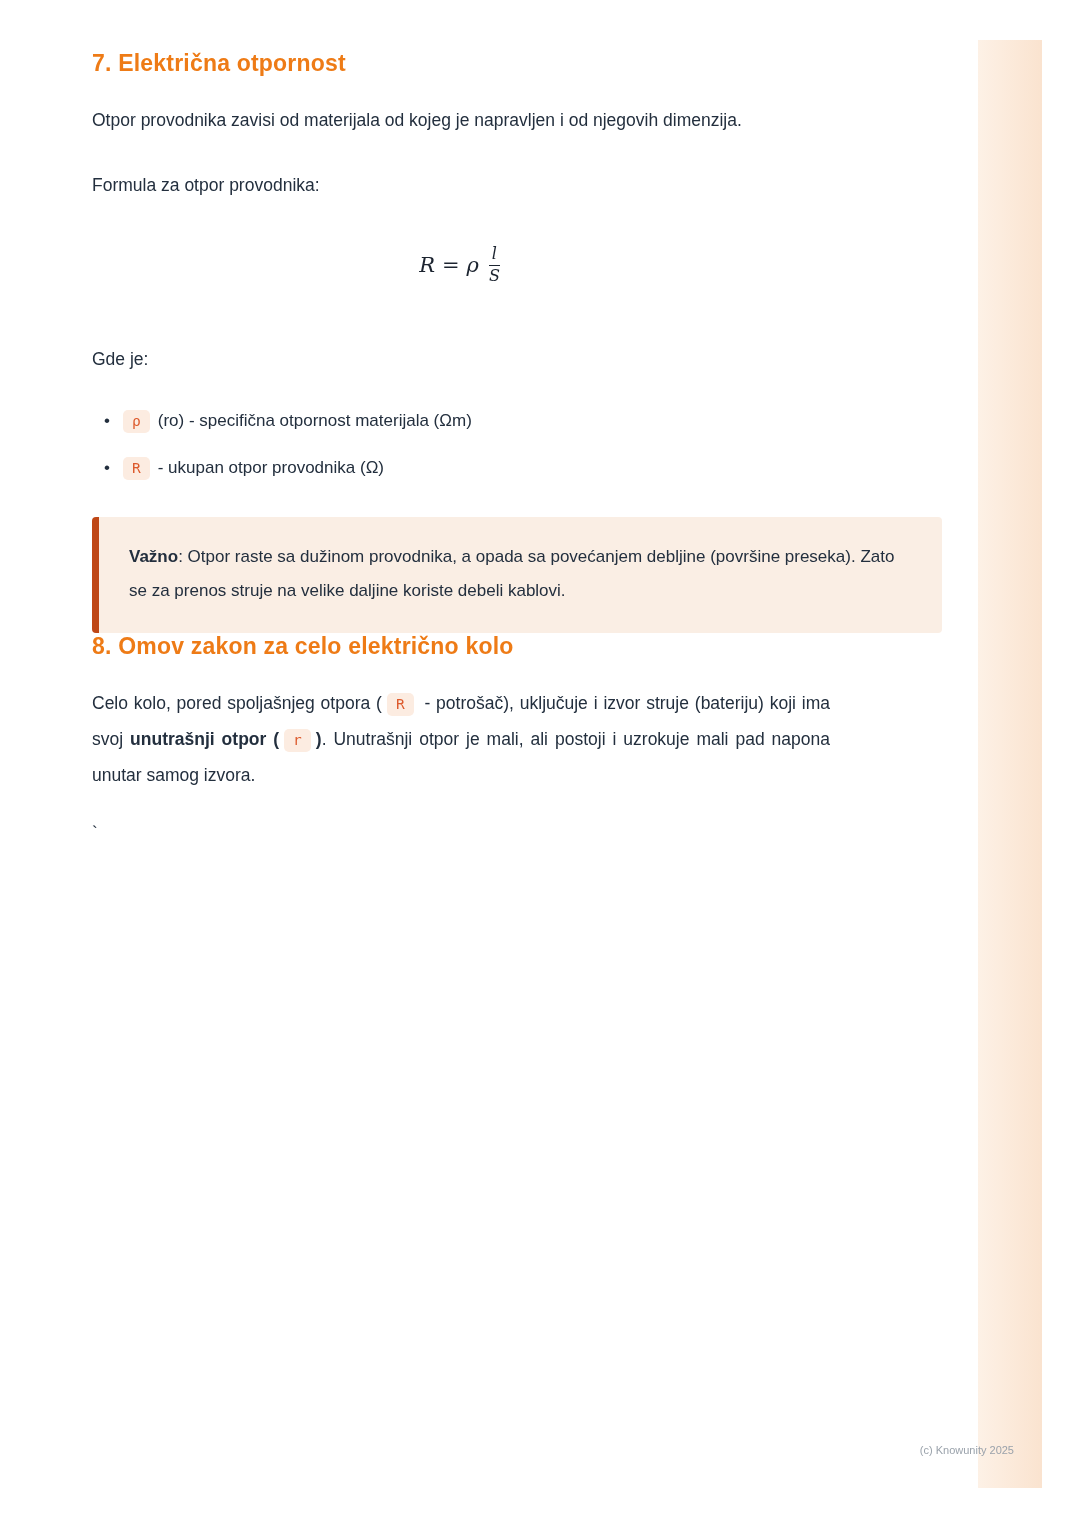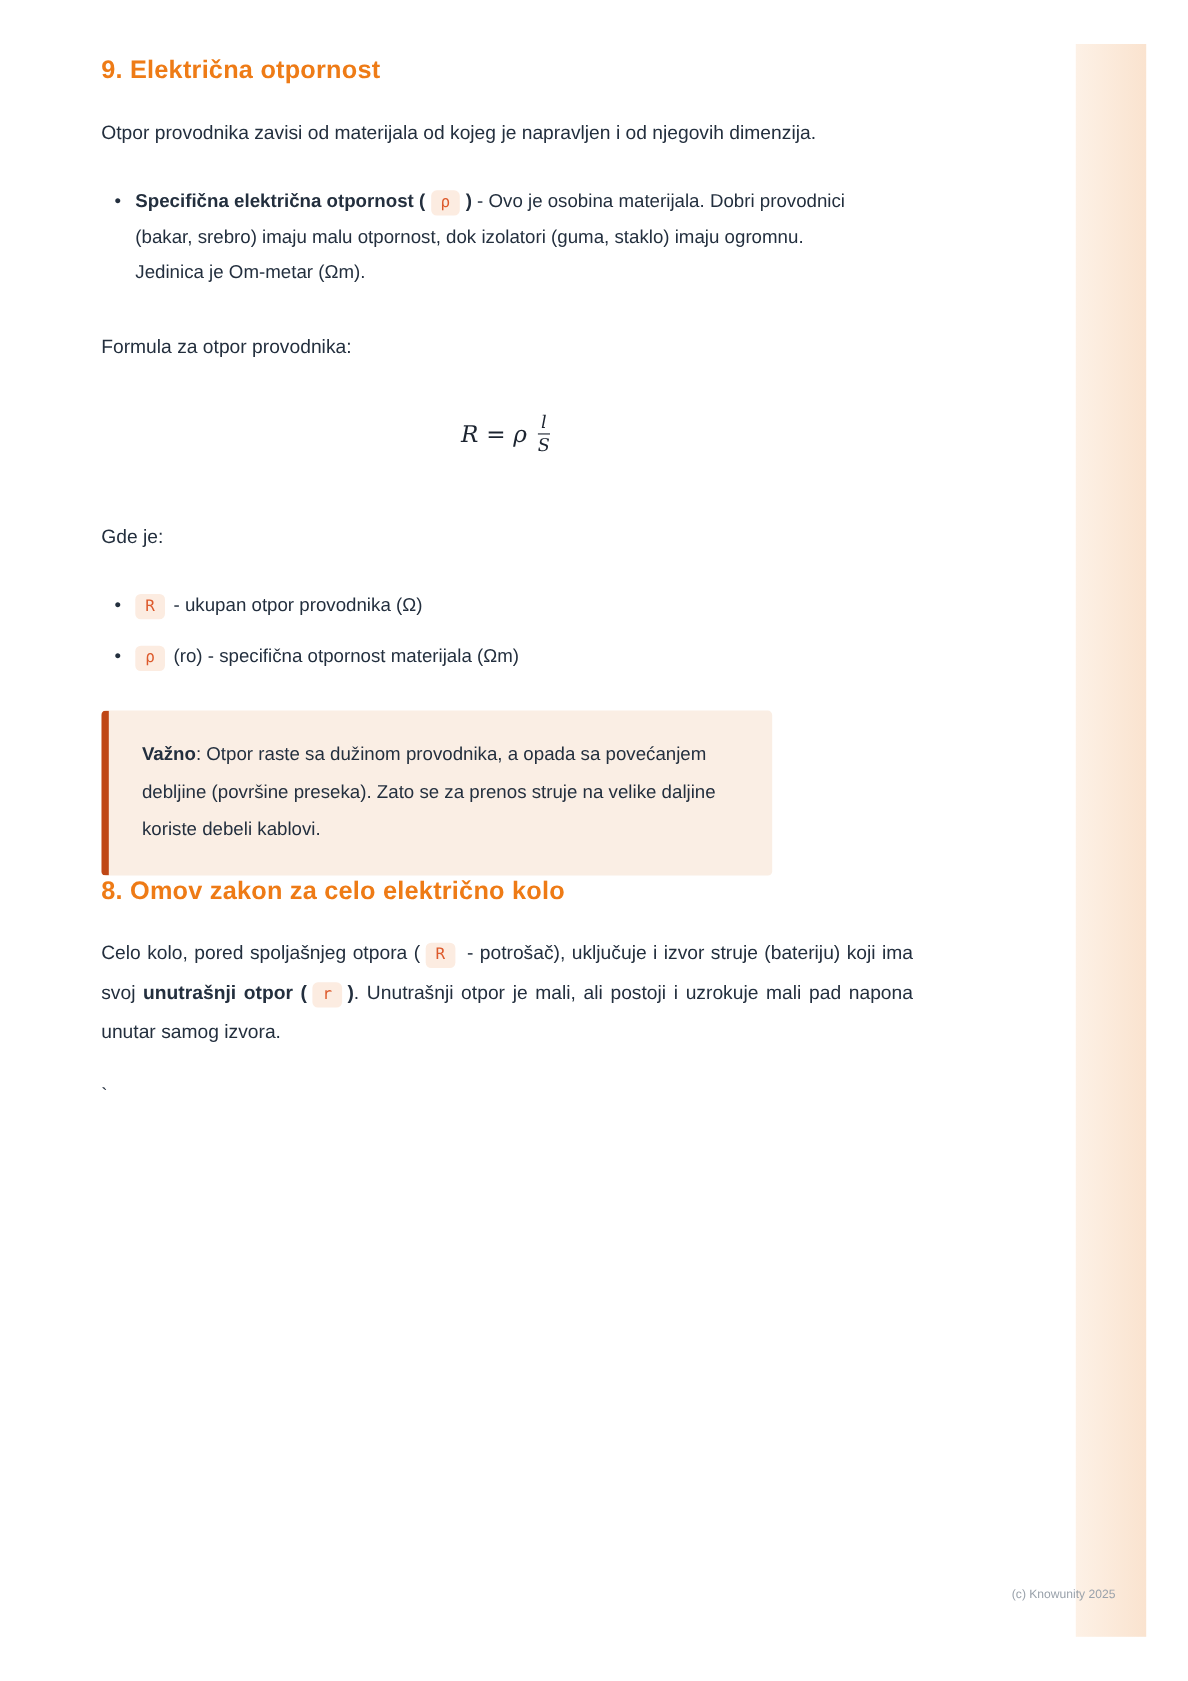--- a/index.html
+++ b/index.html
@@ -62,21 +62,21 @@
   .frac .num{border-bottom:1.4px solid #1c2430;padding:0 3px;}
   .frac .den{padding:0 3px;}
   .where{margin:0 0 30px 0;}
   .terms{margin:0 0 34px 0;}
   .terms li{
     position:relative;padding-left:31px;margin-bottom:21px;
     font-size:17px;line-height:26px;
   }
   .terms .chip{margin-left:0;margin-right:8px;}
   .callout{
-    box-sizing:border-box;width:610px;
+    box-sizing:border-box;width:850px;
     background:#faeee4;border-left:7px solid #bf4716;border-radius:4px;
     padding:23px 30px 25px 30px;
     font-size:17px;line-height:34px;
     margin:36px 0 0 0;
   }
   .sec3-heading{margin-top:52px;}
   .ohm-para{line-height:36px;}
   .stray{margin-top:30px;font-size:17px;color:#232f3e;}
   .footer{
     position:absolute;right:66px;bottom:72px;z-index:2;
@@ -84,50 +84,45 @@
   }
 </style>
 </head>
 <body>
 
 <div class="right-stripe"></div>
 
 <div class="content">
 
   <section>
-    <h2 class="sec-heading">9. Električna otpornost</h2>
+    <h2 class="sec-heading">7. Električna otpornost</h2>
 
     <p class="para justify intro">Otpor provodnika zavisi od materijala od kojeg je napravljen i od njegovih dimenzija.</p>
 
-    <ul class="spec-list">
-      <li class="bullet">
-        <b>Specifična električna otpornost (</b><span class="chip">ρ</span><b>)</b><span> - Ovo je osobina materijala. Dobri provodnici (bakar, srebro) imaju malu otpornost, dok izolatori (guma, staklo) imaju ogromnu. Jedinica je Om-metar (Ωm).</span>
-      </li>
-    </ul>
 
     <p class="para formula-intro">Formula za otpor provodnika:</p>
 
     <div class="formula">
       <span class="f-var">R</span>
       <span class="f-eq">=</span>
       <span class="f-var">ρ</span>
       <span class="frac">
         <span class="num">l</span>
         <span class="den">S</span>
       </span>
     </div>
 
     <p class="para where">Gde je:</p>
 
     <ul class="terms">
       <li class="bullet">
-        <span class="chip">R</span><span>- ukupan otpor provodnika (Ω)</span>
+        <span class="chip">ρ</span><span>(ro) - specifična otpornost materijala (Ωm)</span>
       </li>
       <li class="bullet">
-        <span class="chip">ρ</span><span>(ro) - specifična otpornost materijala (Ωm)</span>
+        <span class="chip">R</span><span>- ukupan otpor provodnika (Ω)</span>
       </li>
     </ul>
 
     <div class="callout">
       <b>Važno</b><span>: Otpor raste sa dužinom provodnika, a opada sa povećanjem debljine (površine preseka). Zato se za prenos struje na velike daljine koriste debeli kablovi.</span>
     </div>
   </section>
 
   <section>
     <h2 class="sec-heading sec3-heading">8. Omov zakon za celo električno kolo</h2>

